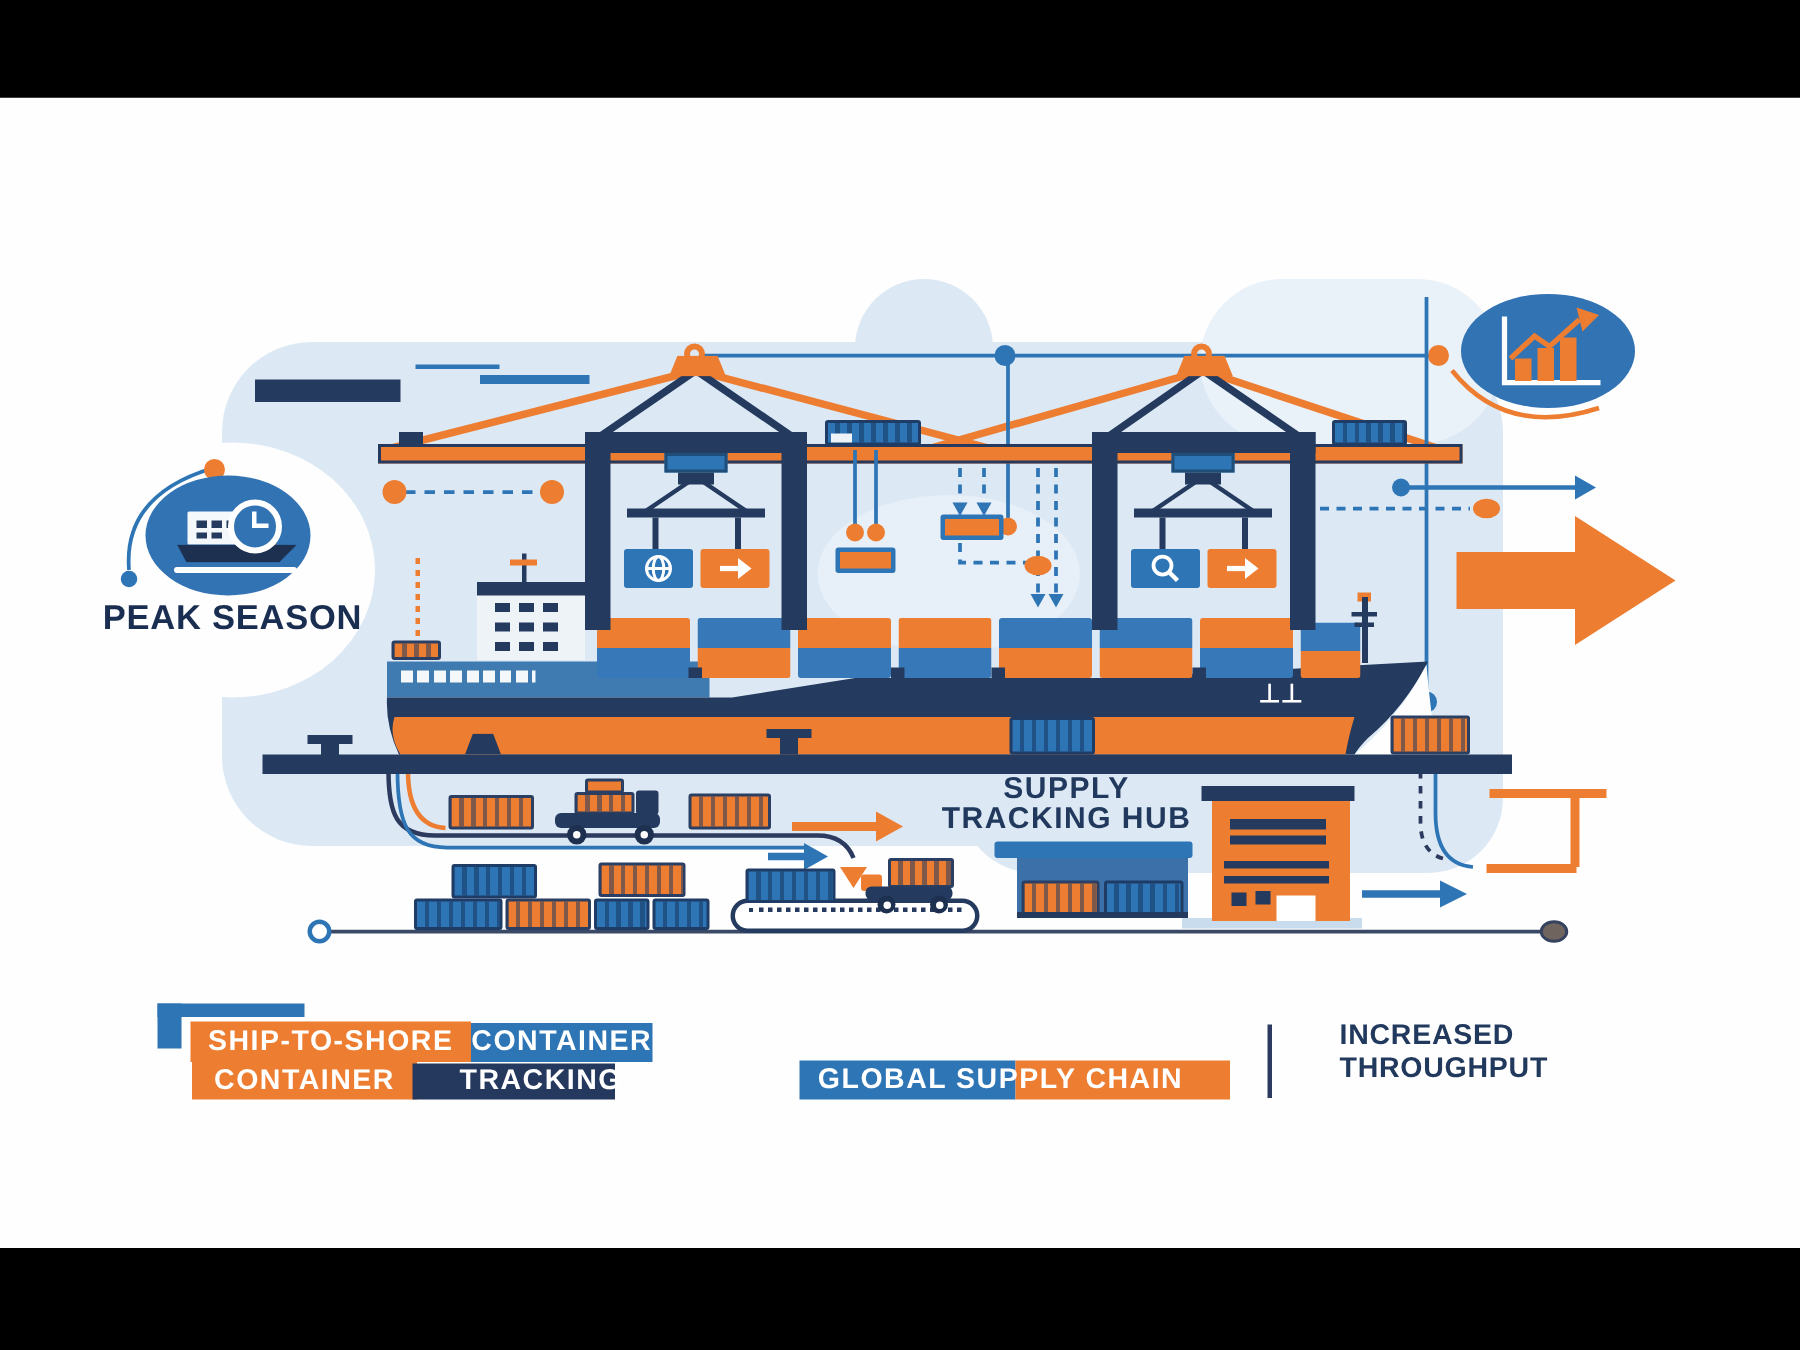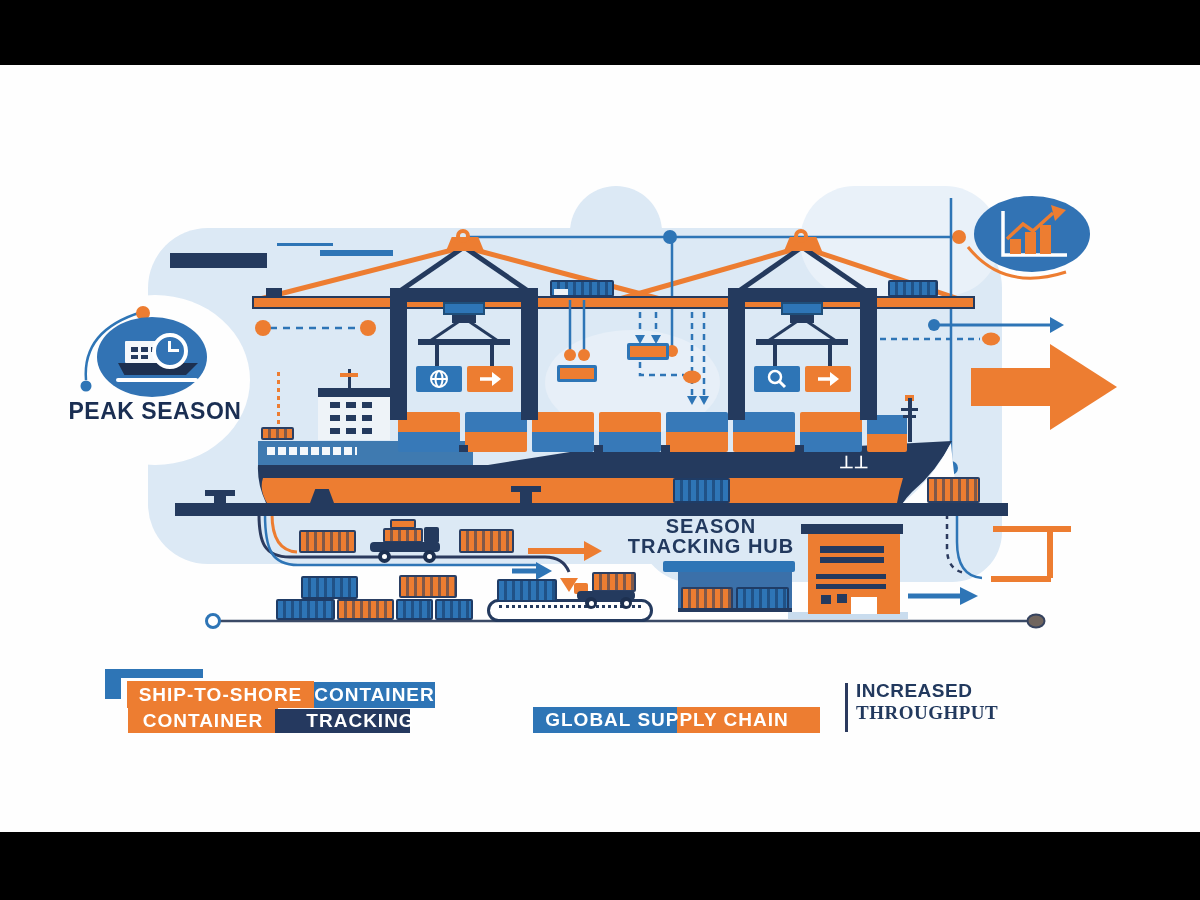--- a/index.html
+++ b/index.html
@@ -332,21 +332,21 @@
   <div class="abs or" style="left:574px;top:583px;width:14px;height:11px;border-radius:2px;"></div>
   <div class="abs nv" style="left:577px;top:591px;width:58px;height:9px;border-radius:4px;"></div>
   <div class="abs wheel" style="left:585px;top:597px;width:12px;height:12px;">
       <i></i>
     </div>
   <div class="abs wheel" style="left:620px;top:597px;width:12px;height:12px;">
       <i></i>
     </div>
 
   <div class="abs" style="left:600px;top:517px;width:222px;text-align:center;">
-    <div class="navy-text" style="font-size:20px;line-height:19.5px;letter-spacing:1px;">SEASON</div>
+    <div class="navy-text" style="font-size:20px;line-height:19.5px;letter-spacing:1px;">SUPPLY</div>
     <div class="navy-text" style="font-size:20px;line-height:19.5px;letter-spacing:1px;">TRACKING HUB</div>
   </div>
 
   <div class="abs bl" style="left:663px;top:561px;width:132px;height:11px;border-radius:2px;"></div>
   <div class="abs" style="left:678px;top:572px;width:114px;height:40px;background:#3b70a9;"></div>
   <div class="abs stripe-or" style="left:681px;top:587px;width:52px;height:24px;"></div>
   <div class="abs stripe-bl" style="left:736px;top:587px;width:53px;height:24px;"></div>
   <div class="abs nv" style="left:678px;top:608px;width:114px;height:4px;"></div>
 
   <div class="abs" style="left:788px;top:612px;width:120px;height:7px;background:#c9dcee;"></div>
@@ -367,21 +367,21 @@
   <div class="abs lbl or" style="left:128px;top:708px;width:150px;height:25px;">CONTAINER</div>
   <div class="abs lbl" style="left:275px;top:709px;width:135px;height:24px;background:#25395f;padding-left:36px;">TRACKING</div>
 
   <div class="abs" style="left:533px;top:707px;width:287px;height:26px;">
     <div class="abs bl" style="left:0;top:0;width:144px;height:26px;"></div>
     <div class="abs or" style="left:144px;top:0;width:143px;height:26px;"></div>
     <div class="abs lbl" style="left:0;top:0;width:268px;height:26px;">GLOBAL SUPPLY CHAIN</div>
   </div>
 
   <div class="abs" style="left:845px;top:683px;width:3px;height:49px;background:#2b3a5e;"></div>
-  <div class="abs" style="left:856px;top:680px;width:200px;">
+  <div class="abs" style="left:893px;top:680px;width:200px;">
     <div class="navy-text" style="font-size:19px;line-height:22px;letter-spacing:0.5px;">INCREASED</div>
-    <div class="navy-text" style="font-size:19px;line-height:22px;letter-spacing:0.5px;font-family:Liberation Serif, serif;">THROUGHPUT</div>
+    <div class="navy-text" style="font-size:19px;line-height:22px;letter-spacing:0.5px;">THROUGHPUT</div>
   </div>
 
   <div class="abs" style="left:0;top:0;width:1200px;height:65px;background:#000;"></div>
   <div class="abs" style="left:0;top:832px;width:1200px;height:68px;background:#000;"></div>
 
 </div>
 
 </body></html>

